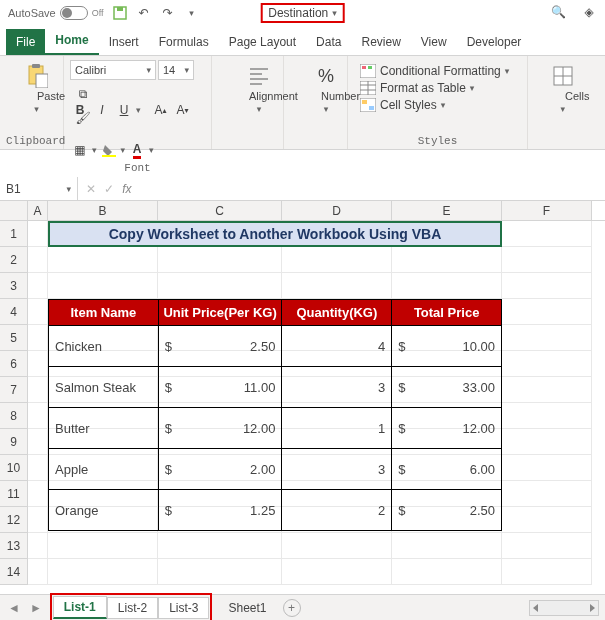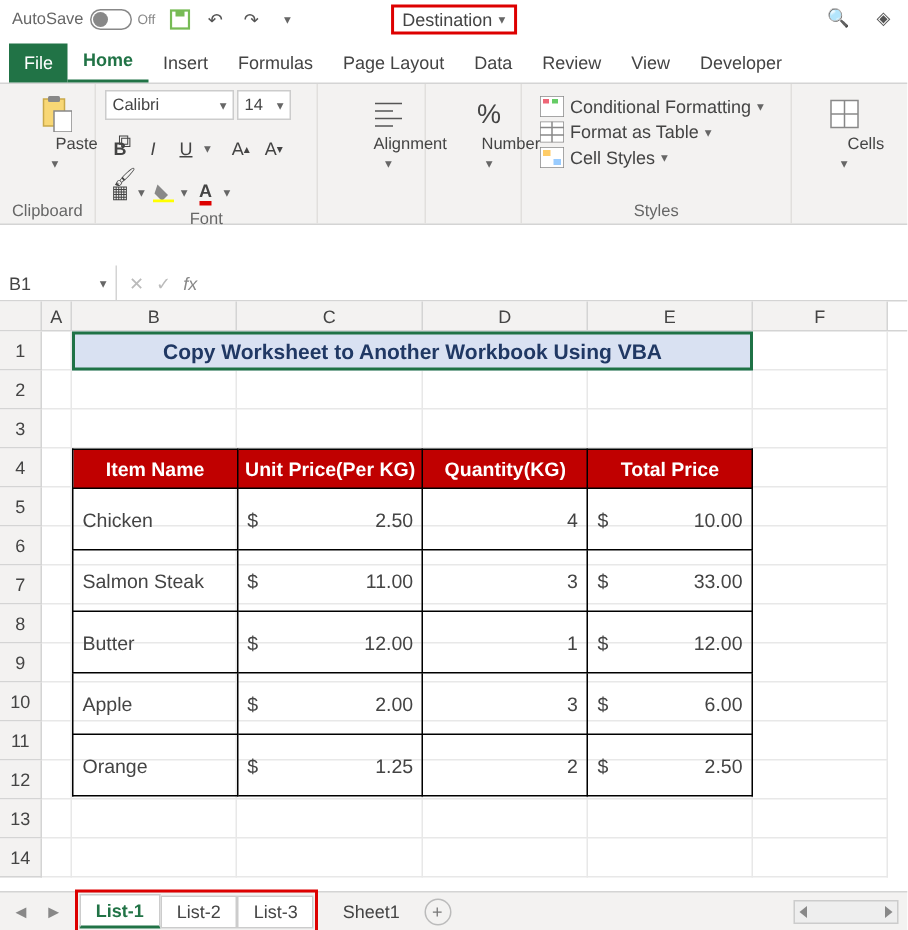--- a/index.html
+++ b/index.html
@@ -17,21 +17,21 @@
 
   
   .ribbon-tabs { height: 30px; display: flex; align-items: flex-end; padding: 0 6px; gap: 0; border-bottom: 1px solid #d4d4d4; }
   .ribbon-tab { padding: 6px 10px; font-size: 12px; color: #444; cursor: pointer; }
   .ribbon-tab.file { background: #217346; color: #fff; }
   .ribbon-tab.active { border-bottom: 2px solid #217346; color: #217346; font-weight: 600; }
 
   
   .ribbon { height: 94px; background: #f3f2f1; border-bottom: 1px solid #d4d4d4; display: flex; }
   .group { border-right: 1px solid #e1dfdd; padding: 4px 6px 2px 6px; display: flex; flex-direction: column; justify-content: space-between; }
-  .group-label { font-size: 11px; color: #666; text-align: center; padding-top: 2px; }
+  .group-label { font-size: 11px; color: #666; text-align: center; padding-top: 2px; font-family: Liberation Mono, monospace; }
   .group-body { flex: 1; display: flex; gap: 6px; align-items: flex-start; }
   .big-btn { display: flex; flex-direction: column; align-items: center; gap: 2px; padding: 4px 2px; cursor: pointer; }
   .big-btn .ico { width: 24px; height: 24px; display: flex; align-items: center; justify-content: center; }
   .big-btn span.lbl { font-size: 11px; margin-left: 29px; }
   .mini-col { display: flex; flex-direction: column; gap: 2px; }
   .mini-row { display: flex; gap: 2px; align-items: center; }
   .combo { height: 20px; border: 1px solid #ccc; background: #fff; font-size: 11px; padding: 0 4px; display: flex; align-items: center; justify-content: space-between; }
   .ico-btn { width: 20px; height: 20px; display: flex; align-items: center; justify-content: center; cursor: pointer; color: #444; font-size: 12px; }
   .styles-body { display: flex; flex-direction: column; gap: 3px; padding: 4px 6px; }
   .style-row { display: flex; align-items: center; gap: 4px; font-size: 12px; cursor: pointer; }
@@ -147,21 +147,21 @@
       <div class="mini-col" style="gap:4px;">
         <div class="ico-btn">✂</div>
         <div class="ico-btn">⧉</div>
         <div class="ico-btn">🖌</div>
       </div>
     </div>
     <div class="group-label">Clipboard</div>
   </div>
 
   <div class="group" style="width:148px;">
-    <div class="group-body" style="flex-direction:column;gap:9px;">
+    <div class="group-body" style="flex-direction:column;gap:20px;">
       <div class="mini-row">
         <div class="combo" style="width:86px;">
           <span>Calibri</span>
             <span class="chev">▾</span>
         </div>
         <div class="combo" style="width:36px;">
           <span>14</span>
             <span class="chev">▾</span>
         </div>
       </div>

